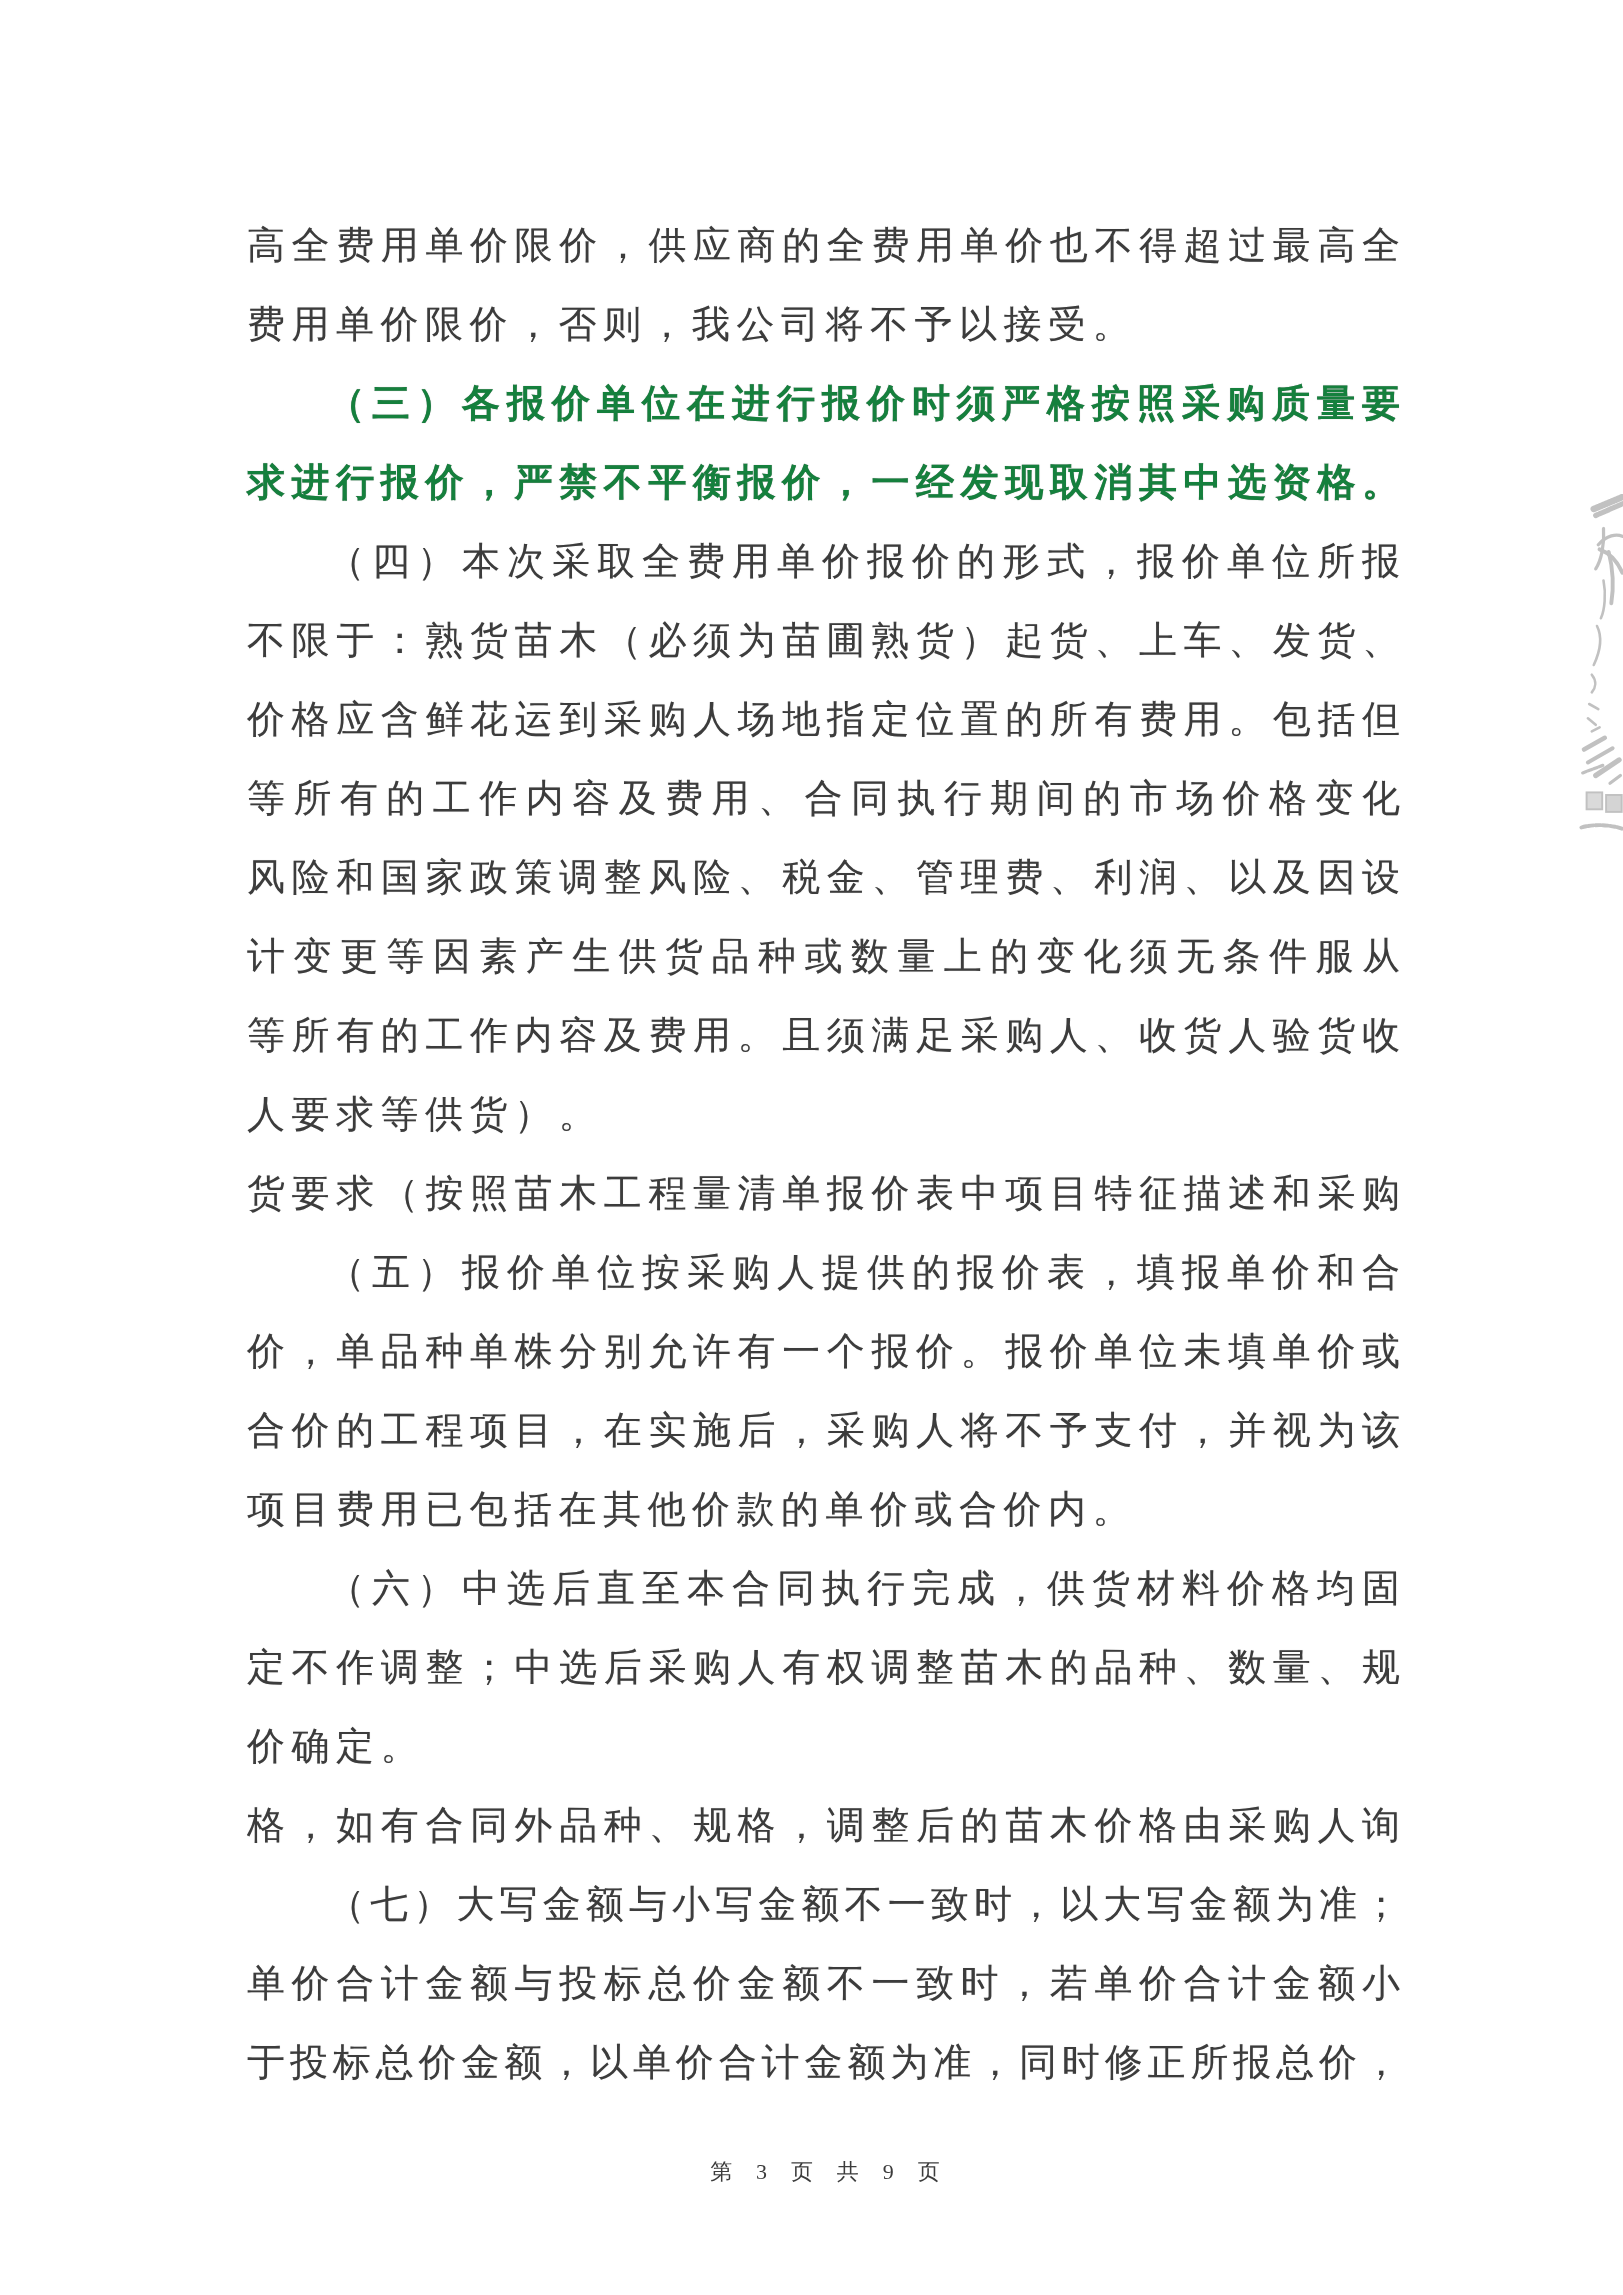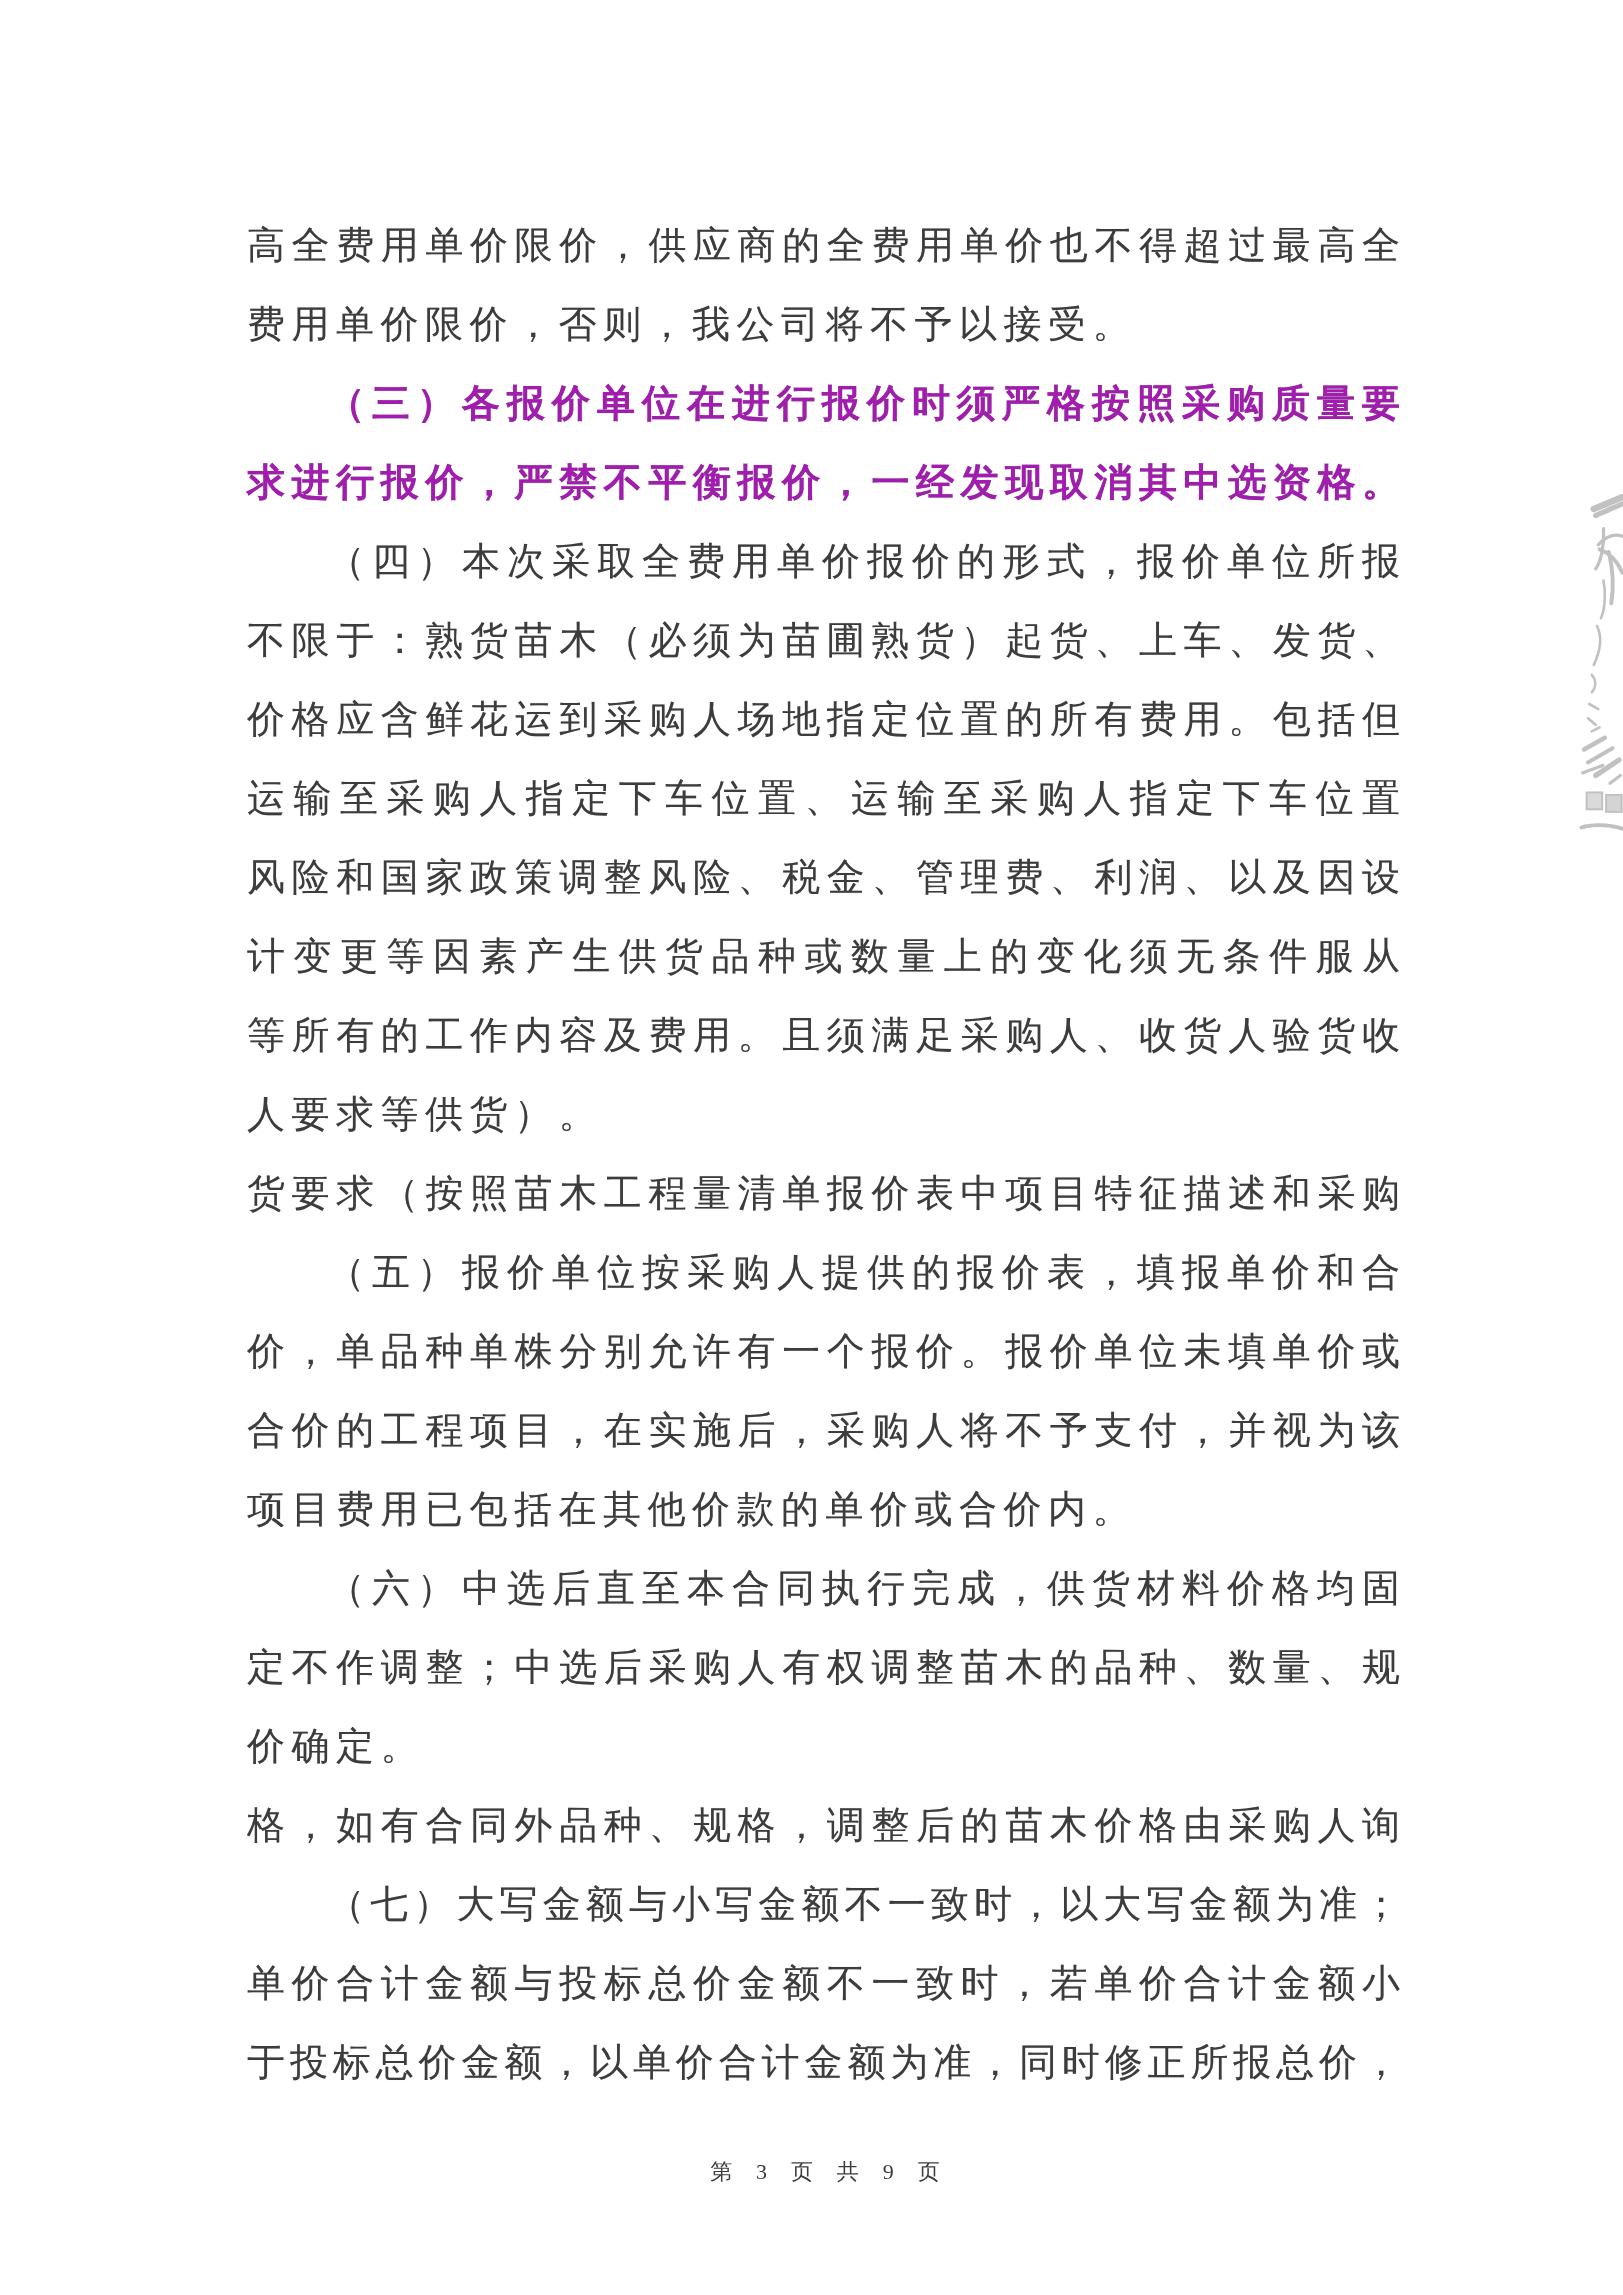--- a/index.html
+++ b/index.html
@@ -34,21 +34,21 @@
     letter-spacing: normal;
     text-align: justify;
     text-align-last: justify;
     white-space: nowrap;
   }
   .line.indent {
     text-indent: 80px;
   }
   .line.bold {
     font-weight: 700;
-    color: #a21caf;
+    color: #15803d;
     text-shadow: 0 0 0.7px rgba(20,20,20,0.55);
   }
   .footer {
     position: absolute;
     left: 18px;
     top: 2157px;
     width: 100%;
     text-align: center;
     font-size: 22px;
     letter-spacing: 9.2px;
@@ -69,21 +69,21 @@
 <div class="page">
 
   <div class="doc-body">
       <div class="line fill">高全费用单价限价，供应商的全费用单价也不得超过最高全</div>
       <div class="line">费用单价限价，否则，我公司将不予以接受。</div>
       <div class="line indent bold fill">（三）各报价单位在进行报价时须严格按照采购质量要</div>
       <div class="line bold fill">求进行报价，严禁不平衡报价，一经发现取消其中选资格。</div>
       <div class="line indent fill">（四）本次采取全费用单价报价的形式，报价单位所报</div>
       <div class="line fill">不限于：熟货苗木（必须为苗圃熟货）起货、上车、发货、</div>
       <div class="line fill">价格应含鲜花运到采购人场地指定位置的所有费用。包括但</div>
-      <div class="line fill">运输至采购人指定下车位置、运输至采购人指定下车位置</div>
+      <div class="line fill">等所有的工作内容及费用、合同执行期间的市场价格变化</div>
       <div class="line fill">风险和国家政策调整风险、税金、管理费、利润、以及因设</div>
       <div class="line fill">计变更等因素产生供货品种或数量上的变化须无条件服从</div>
       <div class="line fill">等所有的工作内容及费用。且须满足采购人、收货人验货收</div>
       <div class="line">人要求等供货）。</div>
       <div class="line fill">货要求（按照苗木工程量清单报价表中项目特征描述和采购</div>
       <div class="line indent fill">（五）报价单位按采购人提供的报价表，填报单价和合</div>
       <div class="line fill">价，单品种单株分别允许有一个报价。报价单位未填单价或</div>
       <div class="line fill">合价的工程项目，在实施后，采购人将不予支付，并视为该</div>
       <div class="line">项目费用已包括在其他价款的单价或合价内。</div>
       <div class="line indent fill">（六）中选后直至本合同执行完成，供货材料价格均固</div>

